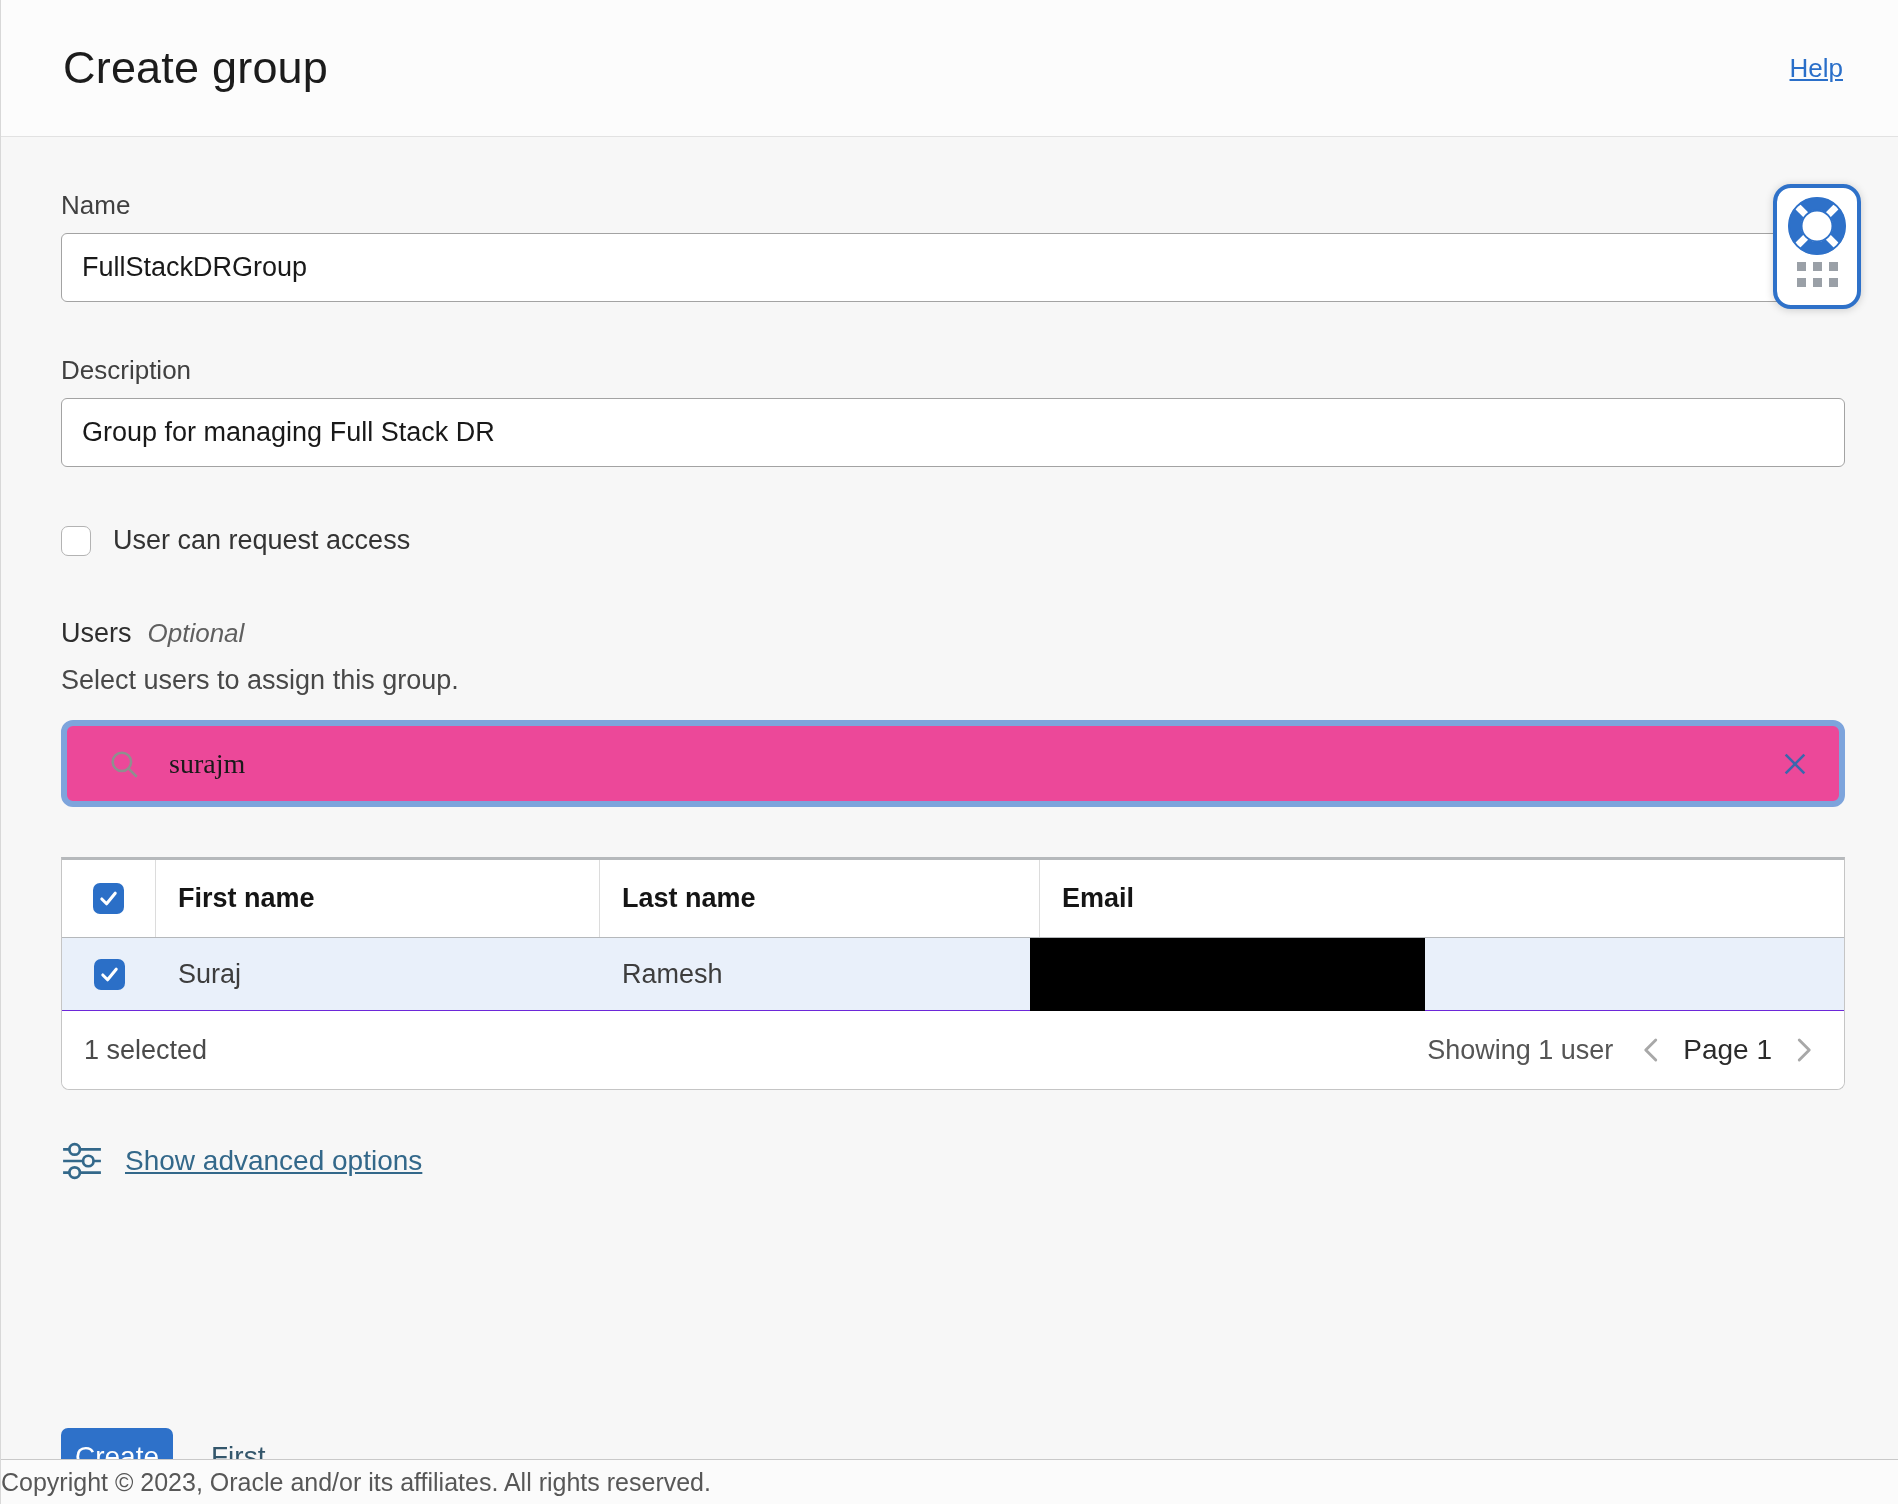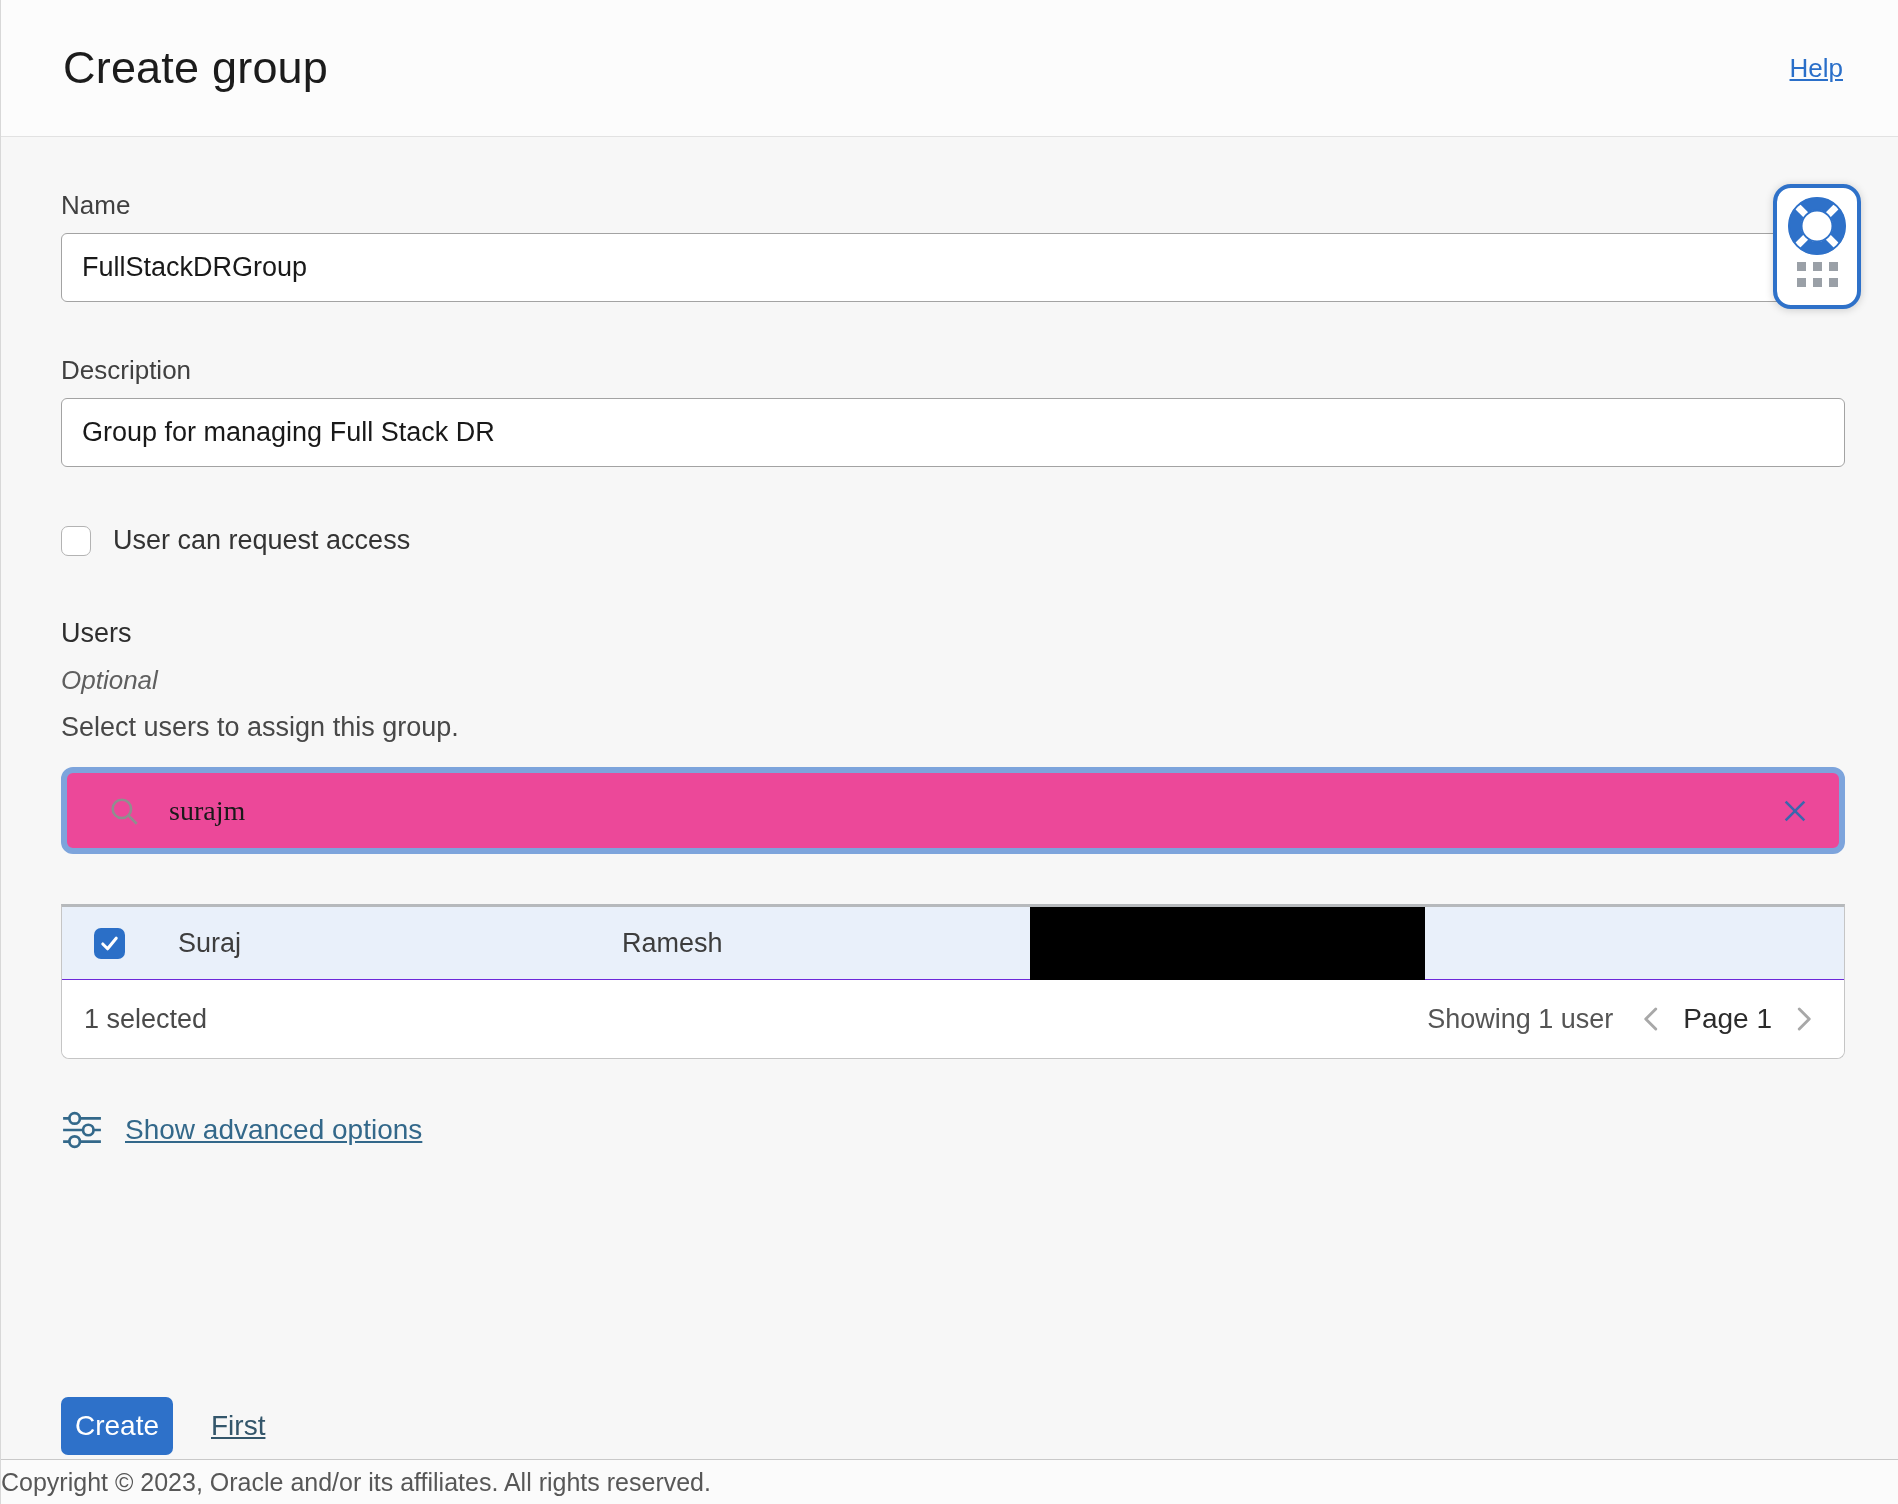--- a/index.html
+++ b/index.html
@@ -31,21 +31,21 @@
   }
   
   .check-row { margin-top:58px; display:flex; align-items:center; gap:22px; }
   .checkbox-empty {
     width:30px; height:30px; background:#fff; border:1px solid #b3b3b3;
     border-radius:7px; flex:0 0 auto; cursor:pointer;
   }
   .check-row-label { font-size:27px; color:#333; }
 
   
-  .users-head { margin-top:62px; display:flex; align-items:baseline; gap:16px;flex-direction:column; }
+  .users-head { margin-top:62px; display:flex; align-items:baseline; gap:16px; }
   .users-label { font-size:27px; color:#2e2e2e; }
   .users-optional { font-size:26px; color:#5f5f5f; font-style:italic; }
   .users-hint { margin-top:16px; font-size:27px; color:#484848; }
 
   
   .search-box {
     margin-top:24px; height:87px; background:#ec4899;
     border:6px solid #7da4dc; border-radius:12px;
     display:flex; align-items:center; padding:0 28px 0 40px;font-family:Liberation Serif, serif;
   }
@@ -150,20 +150,38 @@
       <line x1="15.4" y1="15.4" x2="21" y2="21" stroke="#8f8f8f" stroke-width="1.8"></line>
     </svg>
     <input class="search-input" type="text" value="surajm" style="">
     <svg class="clear-btn" viewBox="0 0 24 24" fill="none">
       <line x1="5" y1="5" x2="19" y2="19" stroke="#3a67ad" stroke-width="1.9"></line>
       <line x1="19" y1="5" x2="5" y2="19" stroke="#3a67ad" stroke-width="1.9"></line>
     </svg>
   </div>
 
   <div class="users-table">
+    <div class="t-row t-head">
+      <div class="t-cell cb">
+        <div class="checkbox-checked">
+          <svg viewBox="0 0 24 24" fill="none">
+            <path d="M5 12.5 L10 17.5 L19 6.5" stroke="#fff" stroke-width="3.2" stroke-linecap="round" stroke-linejoin="round"></path>
+          </svg>
+        </div>
+      </div>
+      <div class="t-cell">
+          <span class="th-label">First name</span>
+        </div>
+      <div class="t-cell">
+          <span class="th-label">Last name</span>
+        </div>
+      <div class="t-cell">
+          <span class="th-label">Email</span>
+        </div>
+    </div>
 
     <div class="t-row t-body">
       <div class="t-cell cb">
         <div class="checkbox-checked">
           <svg viewBox="0 0 24 24" fill="none">
             <path d="M5 12.5 L10 17.5 L19 6.5" stroke="#fff" stroke-width="3.2" stroke-linecap="round" stroke-linejoin="round"></path>
           </svg>
         </div>
       </div>
       <div class="t-cell">

